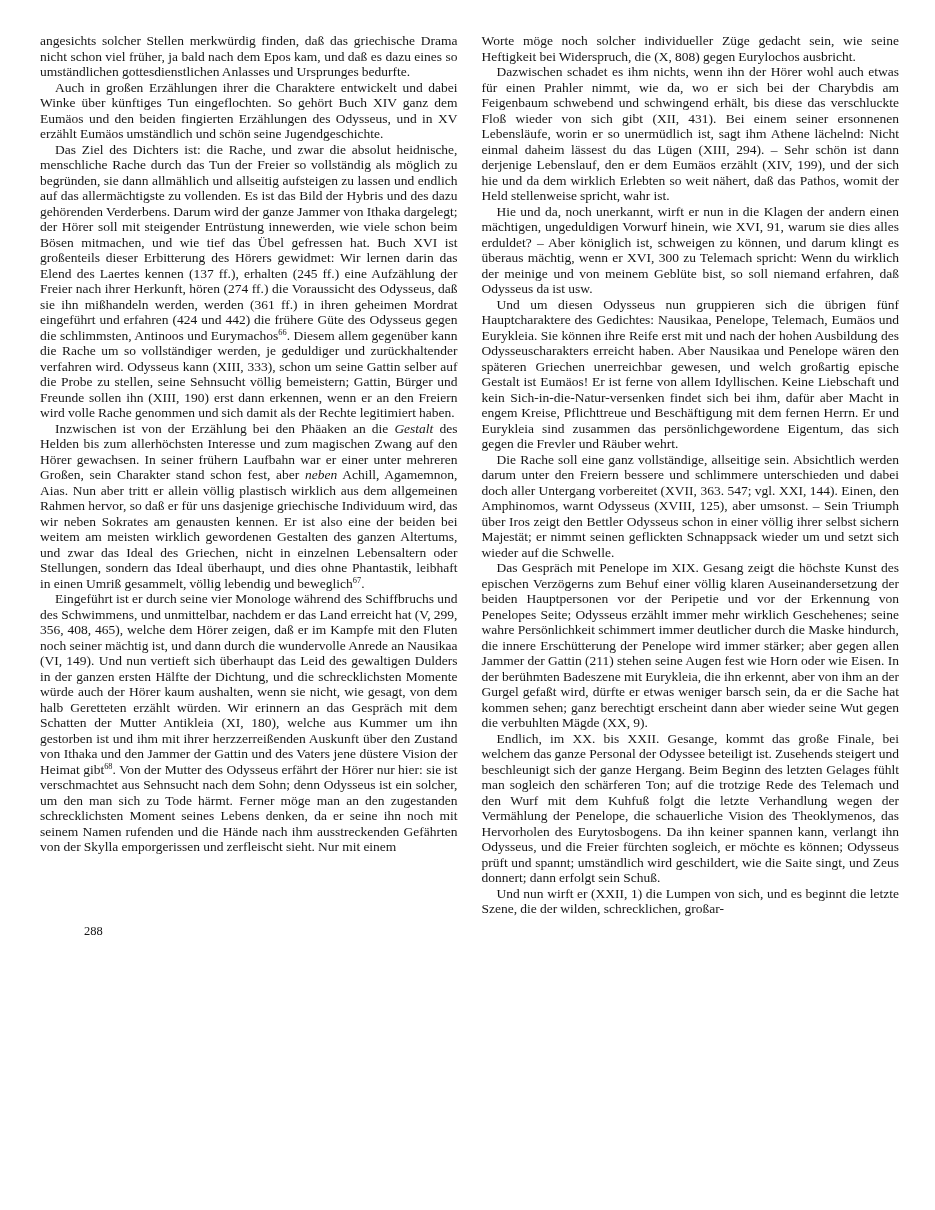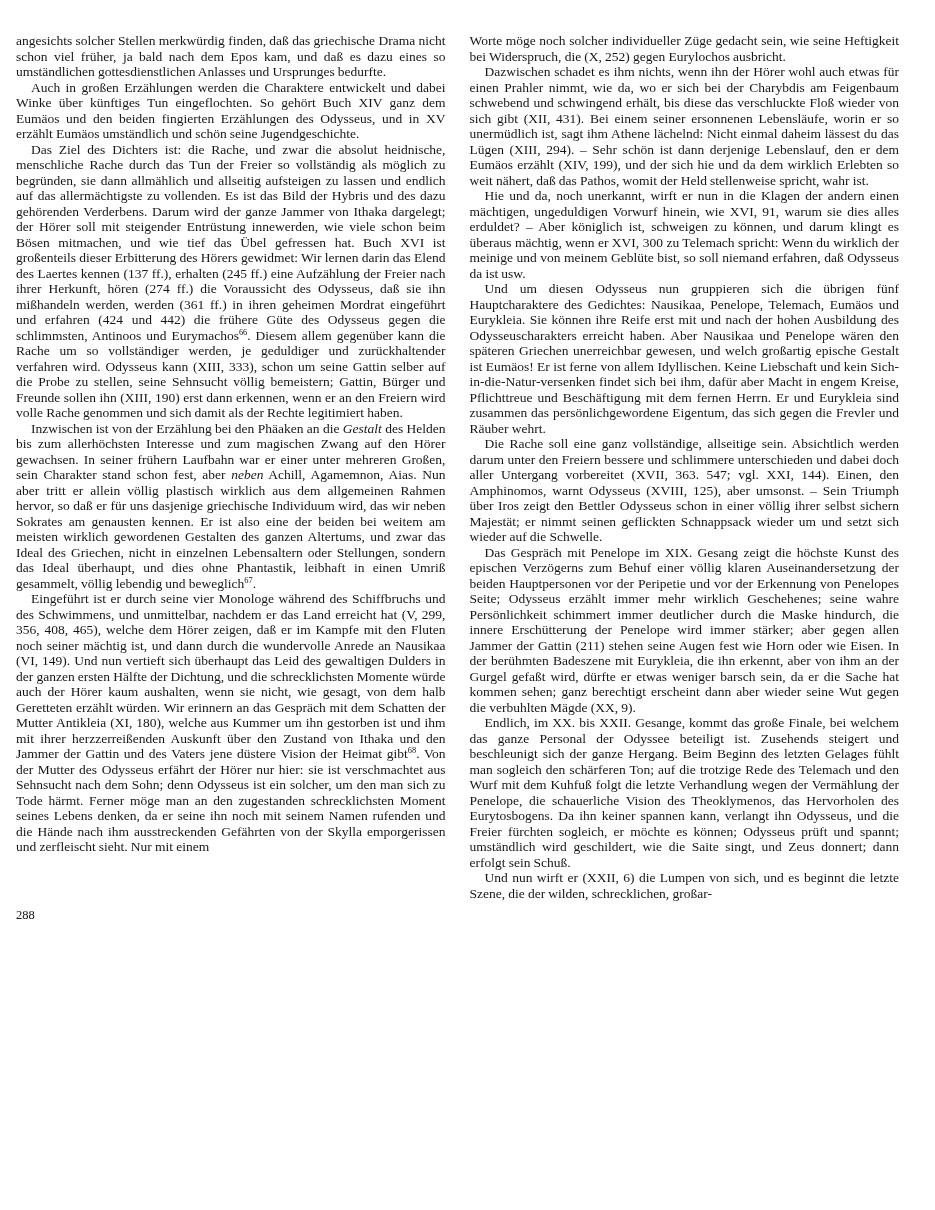--- a/index.html
+++ b/index.html
@@ -11,21 +11,21 @@
     width: 935px;
     height: 1210px;
     font-family: "Liberation Serif", "DejaVu Serif", serif;
     color: #161616;
     overflow: hidden;
   }
   .page {
     box-sizing: border-box;
     width: 935px;
     height: 1210px;
-    padding: 33px 36px 0 16px;
+    padding: 33px 36px 0 40px;
   }
   .columns {
     display: flex;
     gap: 24px;
   }
   .column {
     flex: 1 1 0;
     text-align: justify;
     font-size: 13.5px;
     line-height: 15.5px;
@@ -45,39 +45,40 @@
     vertical-align: super;
     font-family: Liberation Serif, serif;
   }
   em {
   }
   .page-number {
     margin-top: 7px;
     font-size: 12.5px;
     line-height: 14px;
     text-align: left;
+    margin-left: 44px;
   }
 </style>
 </head>
 <body>
 
 <div class="page">
   <div class="columns">
     <div class="column" id="col-left">
         <p class="para"><span>angesichts solcher Stellen merkwürdig finden, daß das griechische Drama nicht schon viel früher, ja bald nach dem Epos kam, und daß es dazu eines so umständlichen gottesdienstlichen Anlasses und Ursprunges bedurfte.</span></p>
-        <p class="para indent"><span>Auch in großen Erzählungen werden die Charaktere entwickelt und dabei Winke über künftiges Tun eingeflochten. So gehört Buch XIV ganz dem Eumäos und den beiden fingierten Erzählungen des Odysseus, und in XV erzählt Eumäos umständlich und schön seine Jugendgeschichte.</span></p>
+        <p class="para indent"><span>Auch in großen Erzählungen ihrer die Charaktere entwickelt und dabei Winke über künftiges Tun eingeflochten. So gehört Buch XIV ganz dem Eumäos und den beiden fingierten Erzählungen des Odysseus, und in XV erzählt Eumäos umständlich und schön seine Jugendgeschichte.</span></p>
         <p class="para indent"><span>Das Ziel des Dichters ist: die Rache, und zwar die absolut heidnische, menschliche Rache durch das Tun der Freier so vollständig als möglich zu begründen, sie dann allmählich und allseitig aufsteigen zu lassen und endlich auf das allermächtigste zu vollenden. Es ist das Bild der Hybris und des dazu gehörenden Verderbens. Darum wird der ganze Jammer von Ithaka dargelegt; der Hörer soll mit steigender Entrüstung innewerden, wie viele schon beim Bösen mitmachen, und wie tief das Übel gefressen hat. Buch XVI ist großenteils dieser Erbitterung des Hörers gewidmet: Wir lernen darin das Elend des Laertes kennen (137 ff.), erhalten (245 ff.) eine Aufzählung der Freier nach ihrer Herkunft, hören (274 ff.) die Voraussicht des Odysseus, daß sie ihn mißhandeln werden, werden (361 ff.) in ihren geheimen Mordrat eingeführt und erfahren (424 und 442) die frühere Güte des Odysseus gegen die schlimmsten, Antinoos und Eurymachos</span><sup>66</sup><span>. Diesem allem gegenüber kann die Rache um so vollständiger werden, je geduldiger und zurückhaltender verfahren wird. Odysseus kann (XIII, 333), schon um seine Gattin selber auf die Probe zu stellen, seine Sehnsucht völlig bemeistern; Gattin, Bürger und Freunde sollen ihn (XIII, 190) erst dann erkennen, wenn er an den Freiern wird volle Rache genommen und sich damit als der Rechte legitimiert haben.</span></p>
         <p class="para indent"><span>Inzwischen ist von der Erzählung bei den Phäaken an die </span><em>Gestalt</em><span> des Helden bis zum allerhöchsten Interesse und zum magischen Zwang auf den Hörer gewachsen. In seiner frühern Laufbahn war er einer unter mehreren Großen, sein Charakter stand schon fest, aber </span><em>neben</em><span> Achill, Agamemnon, Aias. Nun aber tritt er allein völlig plastisch wirklich aus dem allgemeinen Rahmen hervor, so daß er für uns dasjenige griechische Individuum wird, das wir neben Sokrates am genausten kennen. Er ist also eine der beiden bei weitem am meisten wirklich gewordenen Gestalten des ganzen Altertums, und zwar das Ideal des Griechen, nicht in einzelnen Lebensaltern oder Stellungen, sondern das Ideal überhaupt, und dies ohne Phantastik, leibhaft in einen Umriß gesammelt, völlig lebendig und beweglich</span><sup>67</sup><span>.</span></p>
         <p class="para indent"><span>Eingeführt ist er durch seine vier Monologe während des Schiffbruchs und des Schwimmens, und unmittelbar, nachdem er das Land erreicht hat (V, 299, 356, 408, 465), welche dem Hörer zeigen, daß er im Kampfe mit den Fluten noch seiner mächtig ist, und dann durch die wundervolle Anrede an Nausikaa (VI, 149). Und nun vertieft sich überhaupt das Leid des gewaltigen Dulders in der ganzen ersten Hälfte der Dichtung, und die schrecklichsten Momente würde auch der Hörer kaum aushalten, wenn sie nicht, wie gesagt, von dem halb Geretteten erzählt würden. Wir erinnern an das Gespräch mit dem Schatten der Mutter Antikleia (XI, 180), welche aus Kummer um ihn gestorben ist und ihm mit ihrer herzzerreißenden Auskunft über den Zustand von Ithaka und den Jammer der Gattin und des Vaters jene düstere Vision der Heimat gibt</span><sup>68</sup><span>. Von der Mutter des Odysseus erfährt der Hörer nur hier: sie ist verschmachtet aus Sehnsucht nach dem Sohn; denn Odysseus ist ein solcher, um den man sich zu Tode härmt. Ferner möge man an den zugestanden schrecklichsten Moment seines Lebens denken, da er seine ihn noch mit seinem Namen rufenden und die Hände nach ihm ausstreckenden Gefährten von der Skylla emporgerissen und zerfleischt sieht. Nur mit einem</span></p>
       </div>
     <div class="column" id="col-right">
-        <p class="para"><span>Worte möge noch solcher individueller Züge gedacht sein, wie seine Heftigkeit bei Widerspruch, die (X, 252) gegen Eurylochos ausbricht.</span></p>
+        <p class="para"><span>Worte möge noch solcher individueller Züge gedacht sein, wie seine Heftigkeit bei Widerspruch, die (X, 808) gegen Eurylochos ausbricht.</span></p>
         <p class="para indent"><span>Dazwischen schadet es ihm nichts, wenn ihn der Hörer wohl auch etwas für einen Prahler nimmt, wie da, wo er sich bei der Charybdis am Feigenbaum schwebend und schwingend erhält, bis diese das verschluckte Floß wieder von sich gibt (XII, 431). Bei einem seiner ersonnenen Lebensläufe, worin er so unermüdlich ist, sagt ihm Athene lächelnd: Nicht einmal daheim lässest du das Lügen (XIII, 294). – Sehr schön ist dann derjenige Lebenslauf, den er dem Eumäos erzählt (XIV, 199), und der sich hie und da dem wirklich Erlebten so weit nähert, daß das Pathos, womit der Held stellenweise spricht, wahr ist.</span></p>
         <p class="para indent"><span>Hie und da, noch unerkannt, wirft er nun in die Klagen der andern einen mächtigen, ungeduldigen Vorwurf hinein, wie XVI, 91, warum sie dies alles erduldet? – Aber königlich ist, schweigen zu können, und darum klingt es überaus mächtig, wenn er XVI, 300 zu Telemach spricht: Wenn du wirklich der meinige und von meinem Geblüte bist, so soll niemand erfahren, daß Odysseus da ist usw.</span></p>
         <p class="para indent"><span>Und um diesen Odysseus nun gruppieren sich die übrigen fünf Hauptcharaktere des Gedichtes: Nausikaa, Penelope, Telemach, Eumäos und Eurykleia. Sie können ihre Reife erst mit und nach der hohen Ausbildung des Odysseuscharakters erreicht haben. Aber Nausikaa und Penelope wären den späteren Griechen unerreichbar gewesen, und welch großartig epische Gestalt ist Eumäos! Er ist ferne von allem Idyllischen. Keine Liebschaft und kein Sich-in-die-Natur-versenken findet sich bei ihm, dafür aber Macht in engem Kreise, Pflichttreue und Beschäftigung mit dem fernen Herrn. Er und Eurykleia sind zusammen das persönlichgewordene Eigentum, das sich gegen die Frevler und Räuber wehrt.</span></p>
         <p class="para indent"><span>Die Rache soll eine ganz vollständige, allseitige sein. Absichtlich werden darum unter den Freiern bessere und schlimmere unterschieden und dabei doch aller Untergang vorbereitet (XVII, 363. 547; vgl. XXI, 144). Einen, den Amphinomos, warnt Odysseus (XVIII, 125), aber umsonst. – Sein Triumph über Iros zeigt den Bettler Odysseus schon in einer völlig ihrer selbst sichern Majestät; er nimmt seinen geflickten Schnappsack wieder um und setzt sich wieder auf die Schwelle.</span></p>
         <p class="para indent"><span>Das Gespräch mit Penelope im XIX. Gesang zeigt die höchste Kunst des epischen Verzögerns zum Behuf einer völlig klaren Auseinandersetzung der beiden Hauptpersonen vor der Peripetie und vor der Erkennung von Penelopes Seite; Odysseus erzählt immer mehr wirklich Geschehenes; seine wahre Persönlichkeit schimmert immer deutlicher durch die Maske hindurch, die innere Erschütterung der Penelope wird immer stärker; aber gegen allen Jammer der Gattin (211) stehen seine Augen fest wie Horn oder wie Eisen. In der berühmten Badeszene mit Eurykleia, die ihn erkennt, aber von ihm an der Gurgel gefaßt wird, dürfte er etwas weniger barsch sein, da er die Sache hat kommen sehen; ganz berechtigt erscheint dann aber wieder seine Wut gegen die verbuhlten Mägde (XX, 9).</span></p>
         <p class="para indent"><span>Endlich, im XX. bis XXII. Gesange, kommt das große Finale, bei welchem das ganze Personal der Odyssee beteiligt ist. Zusehends steigert und beschleunigt sich der ganze Hergang. Beim Beginn des letzten Gelages fühlt man sogleich den schärferen Ton; auf die trotzige Rede des Telemach und den Wurf mit dem Kuhfuß folgt die letzte Verhandlung wegen der Vermählung der Penelope, die schauerliche Vision des Theoklymenos, das Hervorholen des Eurytosbogens. Da ihn keiner spannen kann, verlangt ihn Odysseus, und die Freier fürchten sogleich, er möchte es können; Odysseus prüft und spannt; umständlich wird geschildert, wie die Saite singt, und Zeus donnert; dann erfolgt sein Schuß.</span></p>
-        <p class="para indent"><span>Und nun wirft er (XXII, 6) die Lumpen von sich, und es beginnt die letzte Szene, die der wilden, schrecklichen, großar-</span></p>
+        <p class="para indent"><span>Und nun wirft er (XXII, 1) die Lumpen von sich, und es beginnt die letzte Szene, die der wilden, schrecklichen, großar-</span></p>
       </div>
   </div>
   <div class="page-number">288</div>
 </div>
 
 </body></html>

